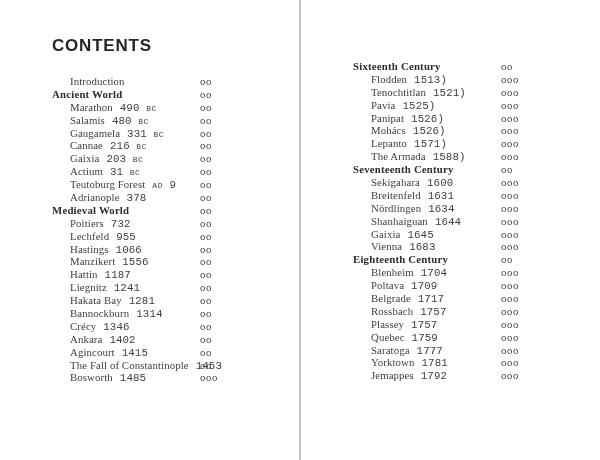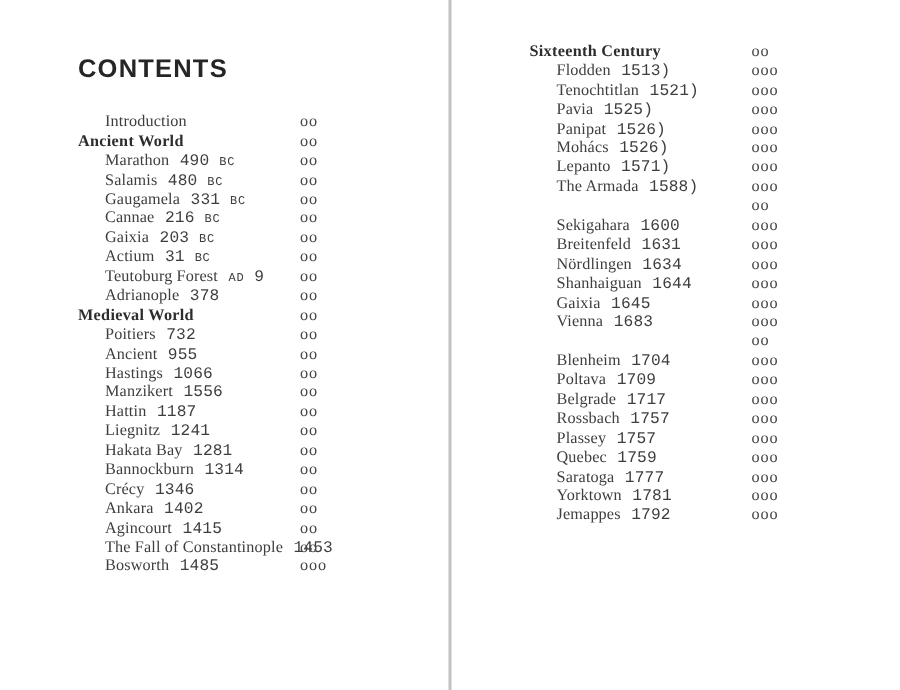--- a/index.html
+++ b/index.html
@@ -45,21 +45,21 @@
     letter-spacing: 0.8px;
     color: #252525;
   }
 
   .toc {
     position: relative;
     margin-left: 52px;
     width: 220px;
   }
   .page.left  .toc { margin-top: 20px; }
-  .page.right .toc { padding-top: 28px; }
+  .page.right .toc { padding-top: 60px; }
 
   .toc-section { margin-top: 0; }
   .toc .toc-section:first-child { margin-top: 0; }
 
   .toc-row {
     position: relative;
     height: 12.9px;
     line-height: 12.9px;
     font-size: 10.8px;
     white-space: nowrap;
@@ -99,21 +99,21 @@
           <div class="toc-row entry"><span class="label">Gaugamela</span><span class="date"><span>331</span> <span class="sc">BC</span></span><span class="page-num">oo</span></div>
           <div class="toc-row entry"><span class="label">Cannae</span><span class="date"><span>216</span> <span class="sc">BC</span></span><span class="page-num">oo</span></div>
           <div class="toc-row entry"><span class="label">Gaixia</span><span class="date"><span>203</span> <span class="sc">BC</span></span><span class="page-num">oo</span></div>
           <div class="toc-row entry"><span class="label">Actium</span><span class="date"><span>31</span> <span class="sc">BC</span></span><span class="page-num">oo</span></div>
           <div class="toc-row entry"><span class="label">Teutoburg Forest</span><span class="date"><span class="sc">AD</span> <span>9</span></span><span class="page-num">oo</span></div>
           <div class="toc-row entry"><span class="label">Adrianople</span><span class="date"><span>378</span></span><span class="page-num">oo</span></div>
         </div>
         <div class="toc-section">
           <div class="toc-row section-heading"><span class="label">Medieval World</span><span class="page-num">oo</span></div>
           <div class="toc-row entry"><span class="label">Poitiers</span><span class="date"><span>732</span></span><span class="page-num">oo</span></div>
-          <div class="toc-row entry"><span class="label">Ancient</span><span class="date"><span>955</span></span><span class="page-num">oo</span></div>
+          <div class="toc-row entry"><span class="label">Lechfeld</span><span class="date"><span>955</span></span><span class="page-num">oo</span></div>
           <div class="toc-row entry"><span class="label">Hastings</span><span class="date"><span>1066</span></span><span class="page-num">oo</span></div>
           <div class="toc-row entry"><span class="label">Manzikert</span><span class="date"><span>1556</span></span><span class="page-num">oo</span></div>
           <div class="toc-row entry"><span class="label">Hattin</span><span class="date"><span>1187</span></span><span class="page-num">oo</span></div>
           <div class="toc-row entry"><span class="label">Liegnitz</span><span class="date"><span>1241</span></span><span class="page-num">oo</span></div>
           <div class="toc-row entry"><span class="label">Hakata Bay</span><span class="date"><span>1281</span></span><span class="page-num">oo</span></div>
           <div class="toc-row entry"><span class="label">Bannockburn</span><span class="date"><span>1314</span></span><span class="page-num">oo</span></div>
           <div class="toc-row entry"><span class="label">Crécy</span><span class="date"><span>1346</span></span><span class="page-num">oo</span></div>
           <div class="toc-row entry"><span class="label">Ankara</span><span class="date"><span>1402</span></span><span class="page-num">oo</span></div>
           <div class="toc-row entry"><span class="label">Agincourt</span><span class="date"><span>1415</span></span><span class="page-num">oo</span></div>
           <div class="toc-row entry"><span class="label">The Fall of Constantinople</span><span class="date"><span>1453</span></span><span class="page-num">oo</span></div>
@@ -130,30 +130,30 @@
           <div class="toc-row section-heading"><span class="label">Sixteenth Century</span><span class="page-num">oo</span></div>
           <div class="toc-row entry"><span class="label">Flodden</span><span class="date"><span>1513)</span></span><span class="page-num">ooo</span></div>
           <div class="toc-row entry"><span class="label">Tenochtitlan</span><span class="date"><span>1521)</span></span><span class="page-num">ooo</span></div>
           <div class="toc-row entry"><span class="label">Pavia</span><span class="date"><span>1525)</span></span><span class="page-num">ooo</span></div>
           <div class="toc-row entry"><span class="label">Panipat</span><span class="date"><span>1526)</span></span><span class="page-num">ooo</span></div>
           <div class="toc-row entry"><span class="label">Mohács</span><span class="date"><span>1526)</span></span><span class="page-num">ooo</span></div>
           <div class="toc-row entry"><span class="label">Lepanto</span><span class="date"><span>1571)</span></span><span class="page-num">ooo</span></div>
           <div class="toc-row entry"><span class="label">The Armada</span><span class="date"><span>1588)</span></span><span class="page-num">ooo</span></div>
         </div>
         <div class="toc-section">
-          <div class="toc-row section-heading"><span class="page-num">oo</span></div>
+          <div class="toc-row section-heading"><span class="label">Seventeenth Century</span><span class="page-num">oo</span></div>
           <div class="toc-row entry"><span class="label">Sekigahara</span><span class="date"><span>1600</span></span><span class="page-num">ooo</span></div>
           <div class="toc-row entry"><span class="label">Breitenfeld</span><span class="date"><span>1631</span></span><span class="page-num">ooo</span></div>
           <div class="toc-row entry"><span class="label">Nördlingen</span><span class="date"><span>1634</span></span><span class="page-num">ooo</span></div>
           <div class="toc-row entry"><span class="label">Shanhaiguan</span><span class="date"><span>1644</span></span><span class="page-num">ooo</span></div>
           <div class="toc-row entry"><span class="label">Gaixia</span><span class="date"><span>1645</span></span><span class="page-num">ooo</span></div>
           <div class="toc-row entry"><span class="label">Vienna</span><span class="date"><span>1683</span></span><span class="page-num">ooo</span></div>
         </div>
         <div class="toc-section">
-          <div class="toc-row section-heading"><span class="page-num">oo</span></div>
+          <div class="toc-row section-heading"><span class="label">Eighteenth Century</span><span class="page-num">oo</span></div>
           <div class="toc-row entry"><span class="label">Blenheim</span><span class="date"><span>1704</span></span><span class="page-num">ooo</span></div>
           <div class="toc-row entry"><span class="label">Poltava</span><span class="date"><span>1709</span></span><span class="page-num">ooo</span></div>
           <div class="toc-row entry"><span class="label">Belgrade</span><span class="date"><span>1717</span></span><span class="page-num">ooo</span></div>
           <div class="toc-row entry"><span class="label">Rossbach</span><span class="date"><span>1757</span></span><span class="page-num">ooo</span></div>
           <div class="toc-row entry"><span class="label">Plassey</span><span class="date"><span>1757</span></span><span class="page-num">ooo</span></div>
           <div class="toc-row entry"><span class="label">Quebec</span><span class="date"><span>1759</span></span><span class="page-num">ooo</span></div>
           <div class="toc-row entry"><span class="label">Saratoga</span><span class="date"><span>1777</span></span><span class="page-num">ooo</span></div>
           <div class="toc-row entry"><span class="label">Yorktown</span><span class="date"><span>1781</span></span><span class="page-num">ooo</span></div>
           <div class="toc-row entry"><span class="label">Jemappes</span><span class="date"><span>1792</span></span><span class="page-num">ooo</span></div>
         </div>

